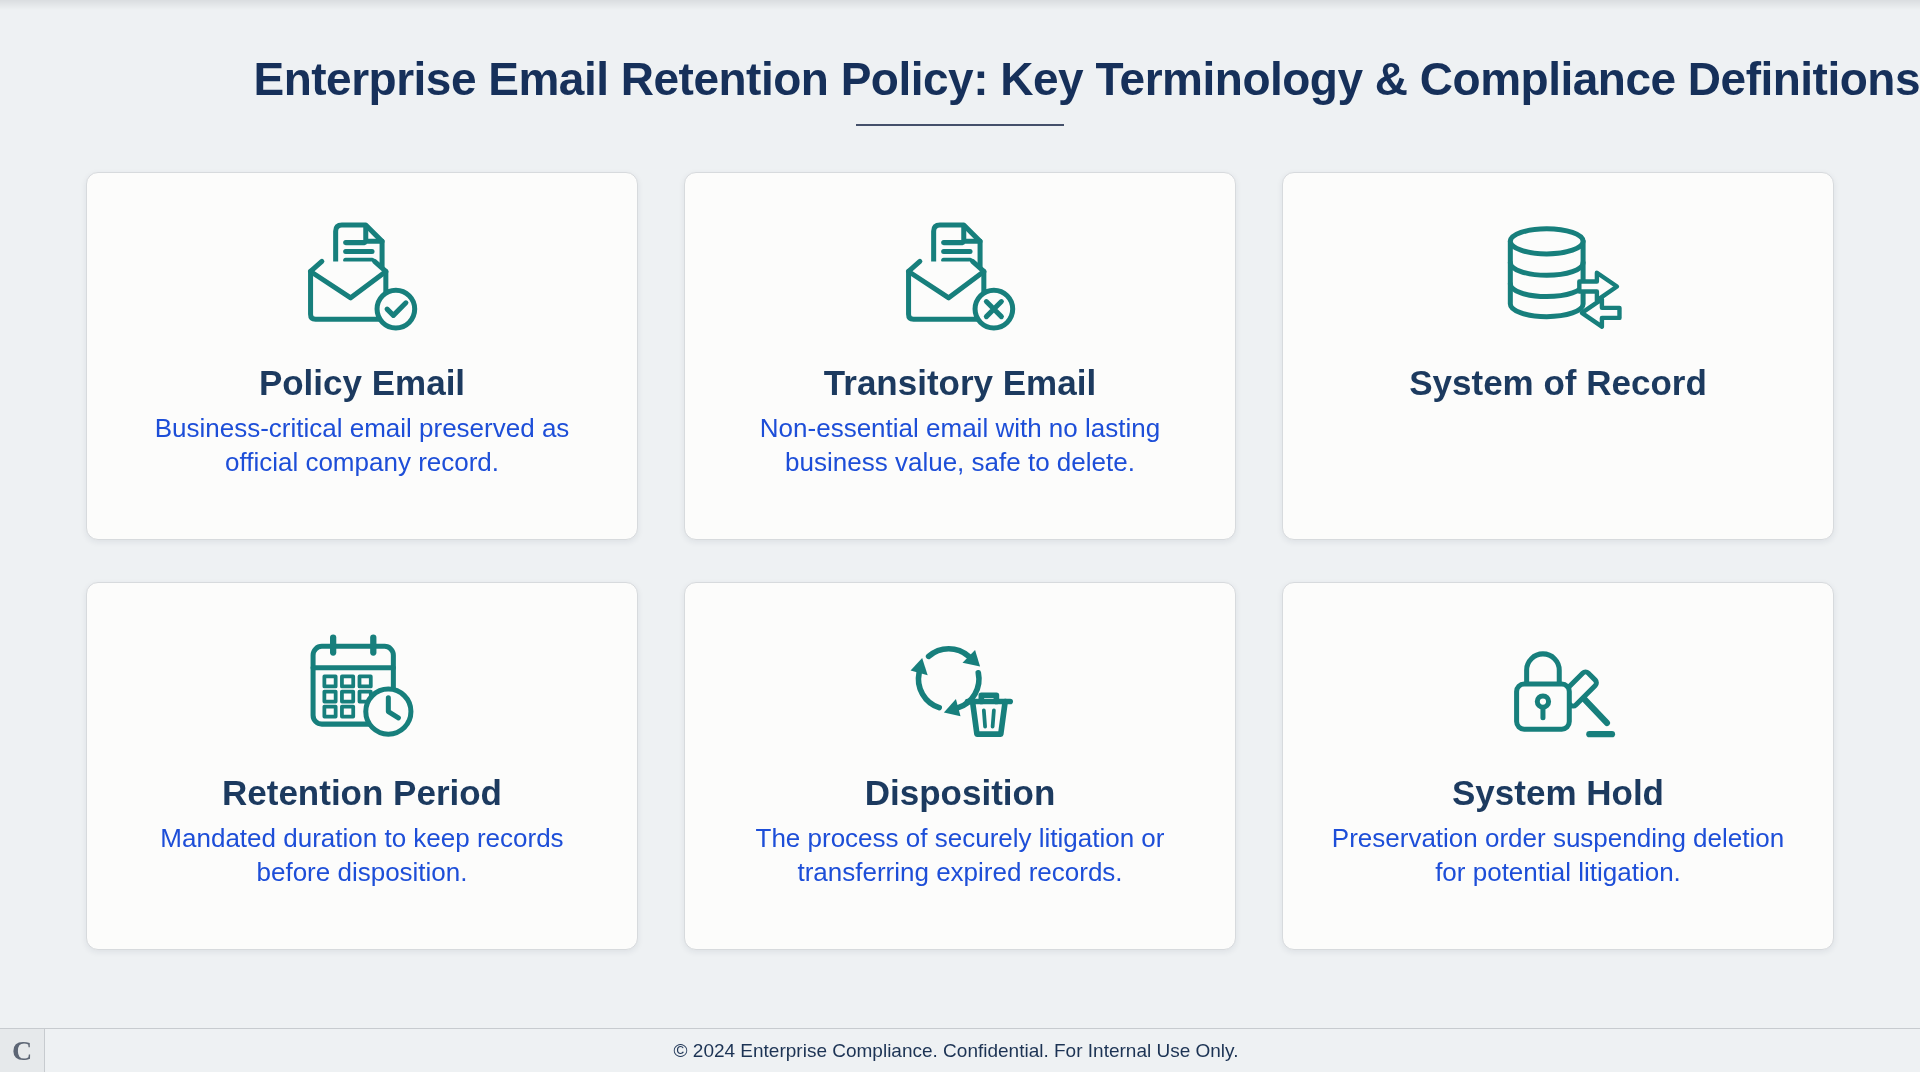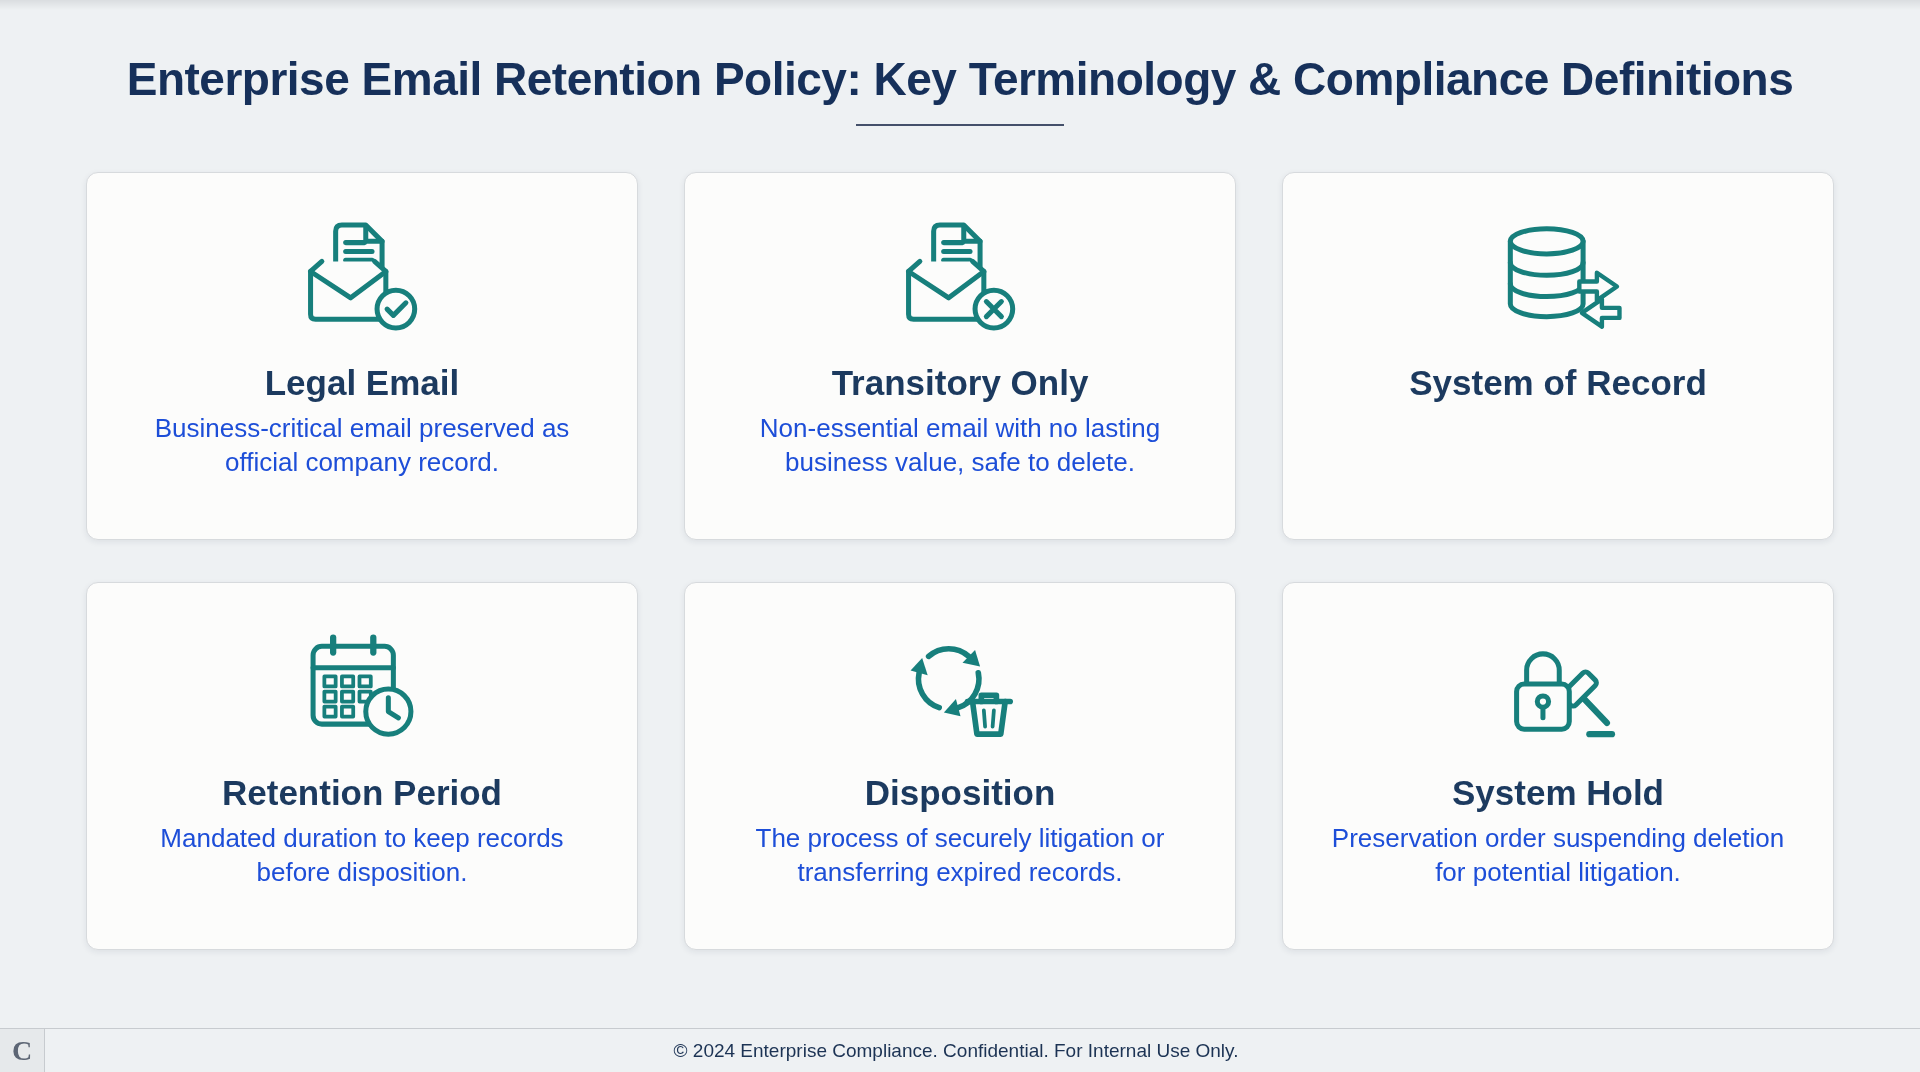--- a/index.html
+++ b/index.html
@@ -6,21 +6,21 @@
   body{
     width:1920px;height:1072px;
     background:#eef1f3;
     font-family:"Liberation Sans",sans-serif;
     position:relative;overflow:hidden;
   }
   .top-strip{
     position:absolute;top:0;left:0;right:0;height:10px;
     background:linear-gradient(#dadde0,#eef1f3);
   }
-  header{ text-align:center; padding-top:52px; }
+  header{ text-align:right; padding-top:52px; }
   h1{
     margin:0;
     font-size:46px;
     font-weight:700;
     color:#16305a;
     letter-spacing:-0.5px;
   }
   .title-underline{
     width:208px;height:2px;background:#44506a;
     margin:18px auto 0;
@@ -100,39 +100,39 @@
           <path d="M58 8 v12 h13"></path>
           <line x1="42" y1="21" x2="57" y2="21"></line>
           <line x1="42" y1="28" x2="63" y2="28"></line>
           <line x1="42" y1="35" x2="63" y2="35"></line>
           <path d="M23 36 L14 44 V78 q0 4 4 4 h52 q4 0 4-4 V44 L65 36" fill="#fcfcfb"></path>
           <path d="M14 44 L46 65 L74 44"></path>
           <circle cx="82" cy="74" r="15" fill="#fcfcfb"></circle>
           <path d="M75 74 l5 5 l10 -10"></path>
         </svg>
       </div>
-      <h2 class="card-title">Legal Email</h2>
+      <h2 class="card-title">Policy Email</h2>
       <p class="card-desc">Business-critical email preserved as official company record.</p>
     </section>
 
     <section class="card">
       <div class="icon-wrap">
         <svg viewBox="0 0 110 100" fill="none" stroke="#177f7c" stroke-width="4" stroke-linecap="round" stroke-linejoin="round">
           <path d="M34 42 V12 q0-5 5-5 h19 l13 13 v22" fill="#fcfcfb"></path>
           <path d="M58 8 v12 h13"></path>
           <line x1="42" y1="21" x2="57" y2="21"></line>
           <line x1="42" y1="28" x2="63" y2="28"></line>
           <line x1="42" y1="35" x2="63" y2="35"></line>
           <path d="M23 36 L14 44 V78 q0 4 4 4 h52 q4 0 4-4 V44 L65 36" fill="#fcfcfb"></path>
           <path d="M14 44 L46 65 L74 44"></path>
           <circle cx="82" cy="74" r="15" fill="#fcfcfb"></circle>
           <path d="M76 68 l12 12 M88 68 l-12 12"></path>
         </svg>
       </div>
-      <h2 class="card-title">Transitory Only</h2>
+      <h2 class="card-title">Transitory Email</h2>
       <p class="card-desc">Non-essential email with no lasting business value, safe to delete.</p>
     </section>
 
     <section class="card">
       <div class="icon-wrap">
         <svg viewBox="0 0 110 100" fill="none" stroke="#177f7c" stroke-width="4" stroke-linecap="round" stroke-linejoin="round">
           <path d="M17 20 V70 a29 10 0 0 0 58 0 V20"></path>
           <ellipse cx="46" cy="20" rx="29" ry="10" fill="#fcfcfb"></ellipse>
           <path d="M17 37 a29 10 0 0 0 58 0"></path>
           <path d="M17 54 a29 10 0 0 0 58 0"></path>

